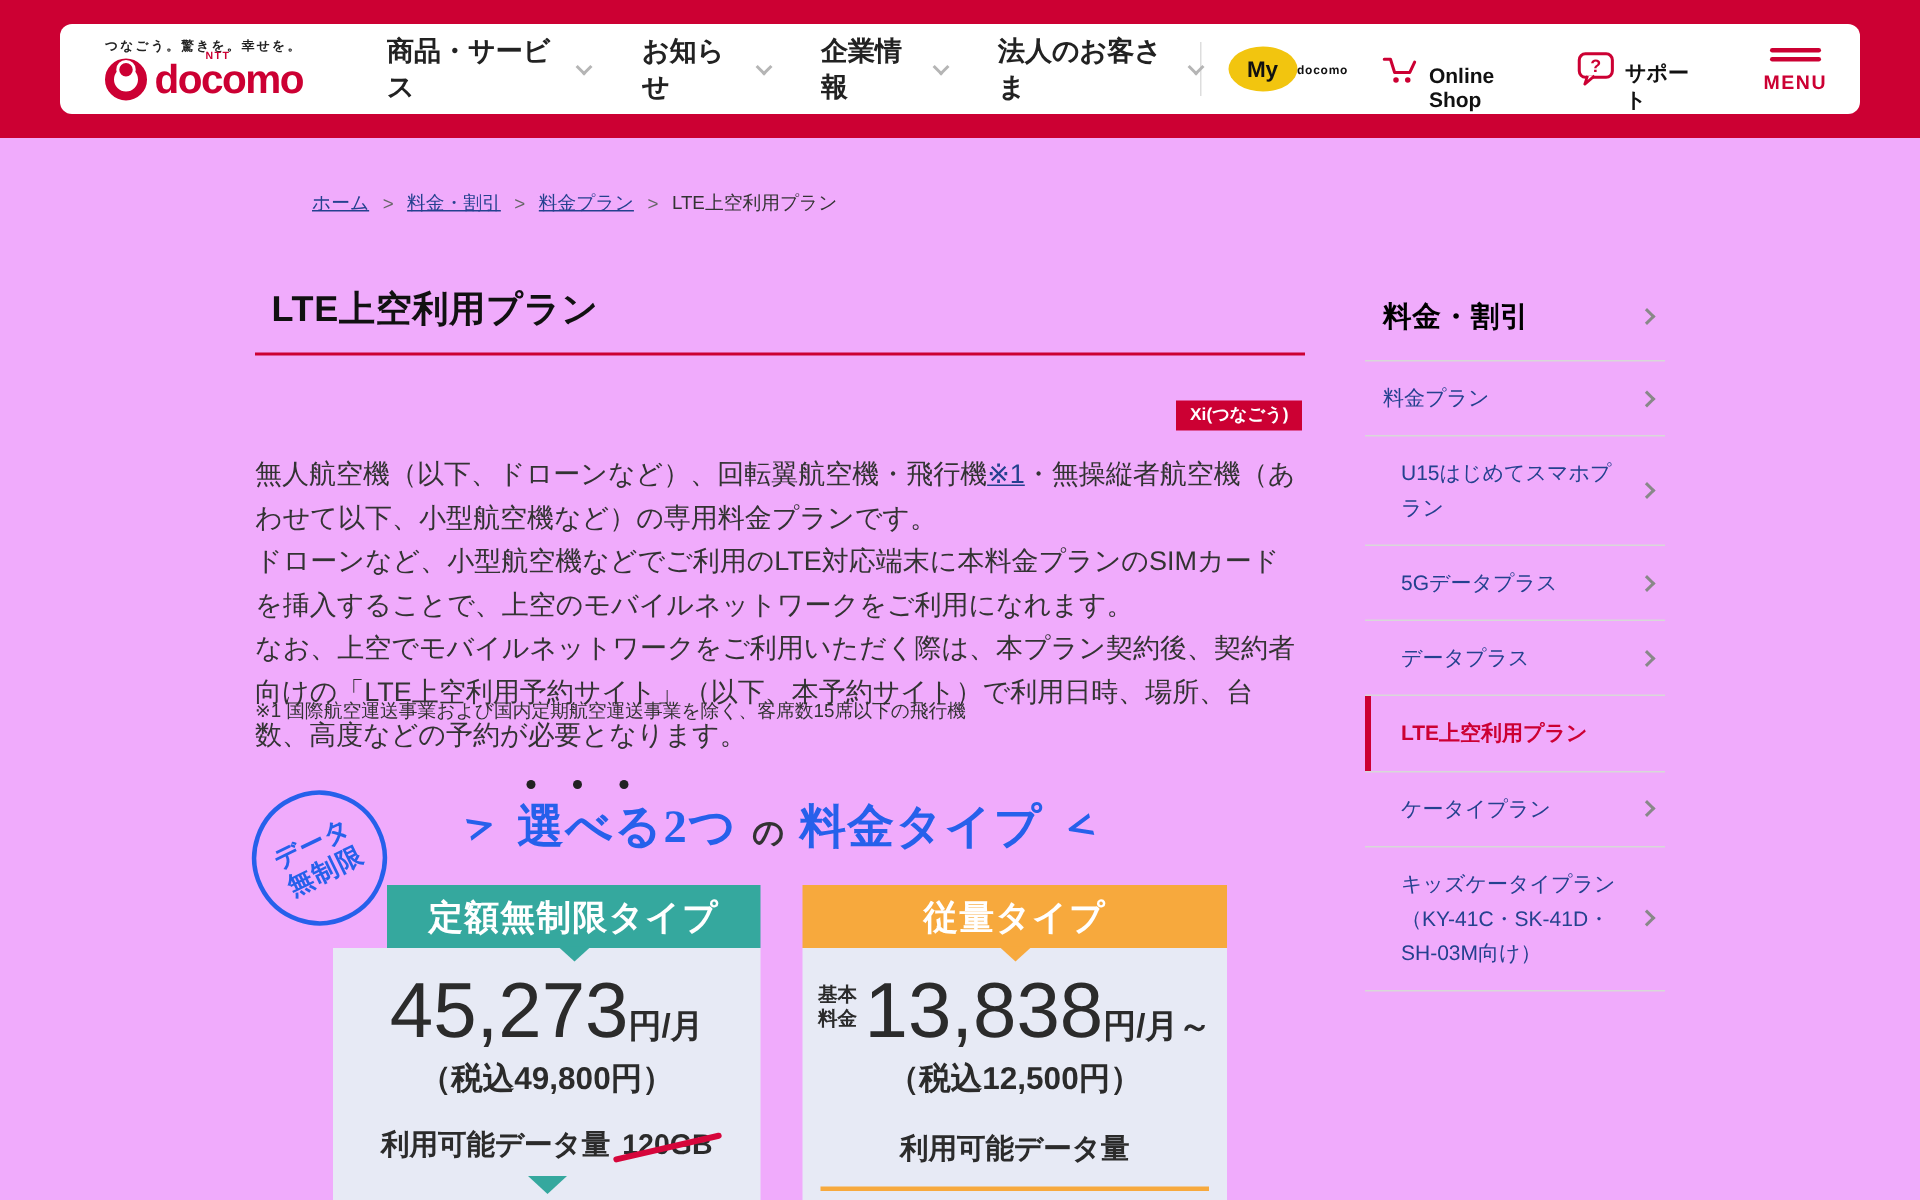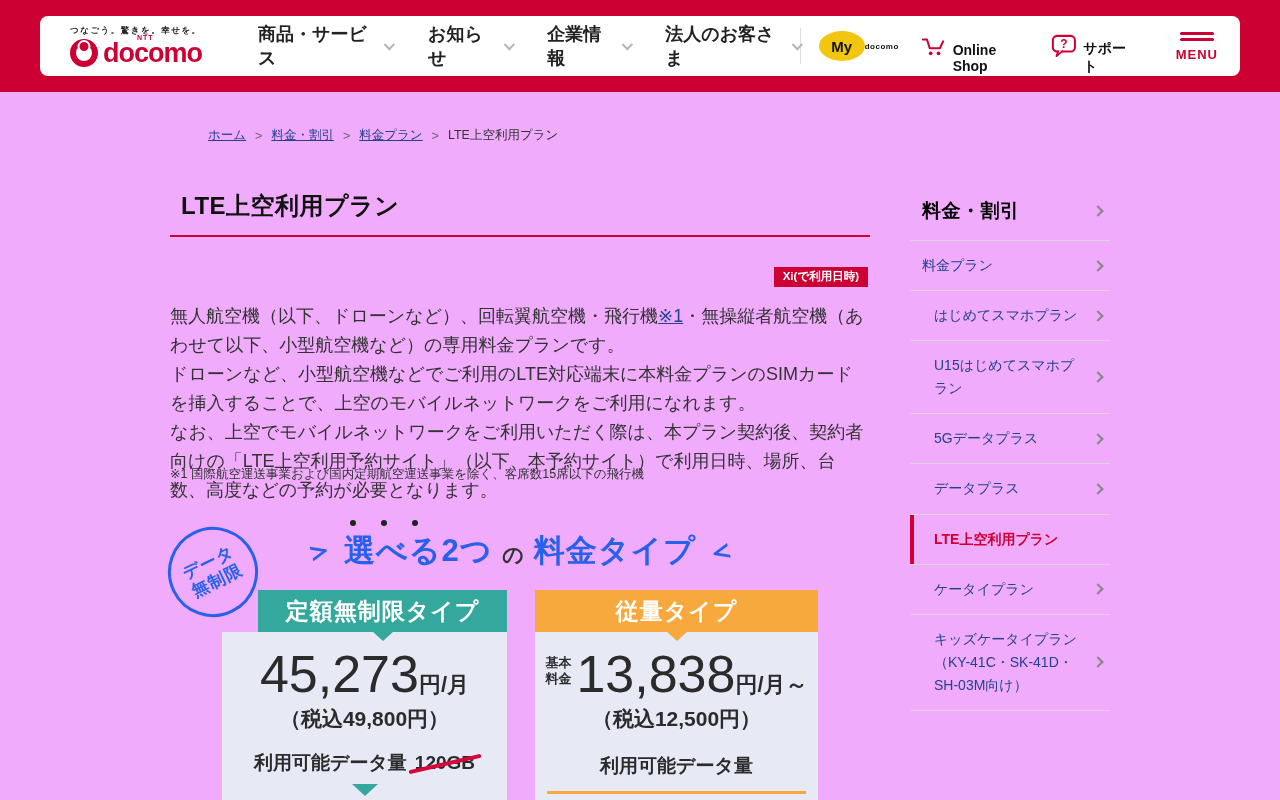--- a/index.html
+++ b/index.html
@@ -55,21 +55,21 @@
   .footnote { position:absolute; top:466px; left:0; font-size:12.5px; color:#333; }
 
   
   .stamp { position:absolute; left:-2px; top:527px; width:90px; height:90px; border:3px solid #2660EB; border-radius:50%;
            display:flex; align-items:center; justify-content:center; transform:rotate(-26deg); z-index:1; background:transparent; }
   .stamp-text { text-align:center; color:#2660EB; font-weight:bold; font-size:17px; line-height:1.15; letter-spacing:1px; }
   .promo-heading { position:absolute; top:530px; left:0; width:700px; display:flex; align-items:center; justify-content:center; gap:10px; z-index:2; }
   .bracket { color:#2660EB; font-size:30px; font-weight:bold; line-height:1; }
   .bracket-left { transform:rotate(-14deg); }
   .bracket-right { transform:rotate(-14deg); }
-  .promo-em { position:relative; color:#2660EB; font-size:31px; font-weight:bold; letter-spacing:1px; }
+  .promo-em { position:relative; color:#2660EB; font-size:31px; font-weight:bold; letter-spacing:1px;font-family:Liberation Serif, serif; }
   .promo-dots { position:absolute; top:-10px; left:6px; display:flex; gap:25px; }
   .promo-dots span { width:6px; height:6px; border-radius:50%; background:#222; }
   .promo-particle { color:#333; font-size:21px; font-weight:bold; align-self:flex-end; padding-bottom:3px; }
 
   
   .card { position:absolute; top:590px; z-index:2; }
   .card-flat { left:52px; width:285px; }
   .card-metered { left:365px; width:283px; }
   .card-header { height:42px; display:flex; align-items:center; justify-content:center; color:#fff;
                  font-size:23px; font-weight:bold; letter-spacing:1px; position:relative; }
@@ -199,21 +199,21 @@
       <span class="crumb-sep">&gt;</span>
       <span class="crumb-link">料金プラン</span>
       <span class="crumb-sep">&gt;</span>
       <span class="crumb-current">LTE上空利用プラン</span>
     </div>
 
     <div class="title-block">
       <div class="page-title">LTE上空利用プラン</div>
     </div>
 
-    <div class="xi-badge">Xi(で利用日時)</div>
+    <div class="xi-badge">Xi(つなごう)</div>
 
     <div class="intro">
       <p><span>無人航空機（以下、ドローンなど）、回転翼航空機・飛行機</span><a class="inline-link">※1</a><span>・無操縦者航空機（あわせて以下、小型航空機など）の専用料金プランです。</span></p>
       <p>ドローンなど、小型航空機などでご利用のLTE対応端末に本料金プランのSIMカードを挿入することで、上空のモバイルネットワークをご利用になれます。</p>
       <p>なお、上空でモバイルネットワークをご利用いただく際は、本プラン契約後、契約者向けの「LTE上空利用予約サイト」（以下、本予約サイト）で利用日時、場所、台数、高度などの予約が必要となります。</p>
     </div>
 
     <div class="footnote">※1 国際航空運送事業および国内定期航空運送事業を除く、客席数15席以下の飛行機</div>
 
     <div class="stamp">
@@ -278,24 +278,20 @@
     <div class="sb-header">
       <span class="sb-header-label">料金・割引</span>
       <span class="chev-right"></span>
     </div>
 
     <div class="sb-item">
       <span class="sb-label">料金プラン</span>
       <span class="chev-right"></span>
     </div>
     <div class="sb-item sb-indent">
-      <span class="sb-label">はじめてスマホプラン</span>
-      <span class="chev-right"></span>
-    </div>
-    <div class="sb-item sb-indent">
       <span class="sb-label">U15はじめてスマホプラン</span>
       <span class="chev-right"></span>
     </div>
     <div class="sb-item sb-indent">
       <span class="sb-label">5Gデータプラス</span>
       <span class="chev-right"></span>
     </div>
     <div class="sb-item sb-indent">
       <span class="sb-label">データプラス</span>
       <span class="chev-right"></span>

